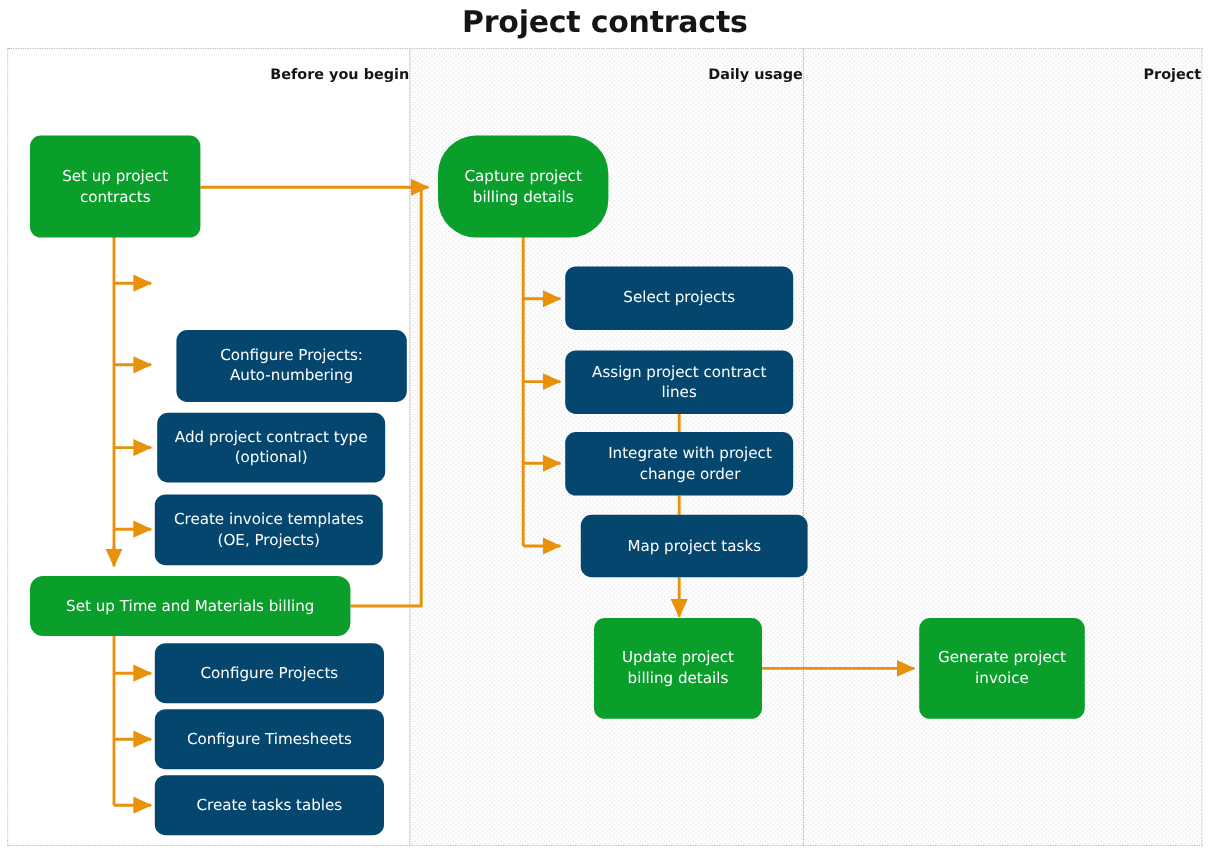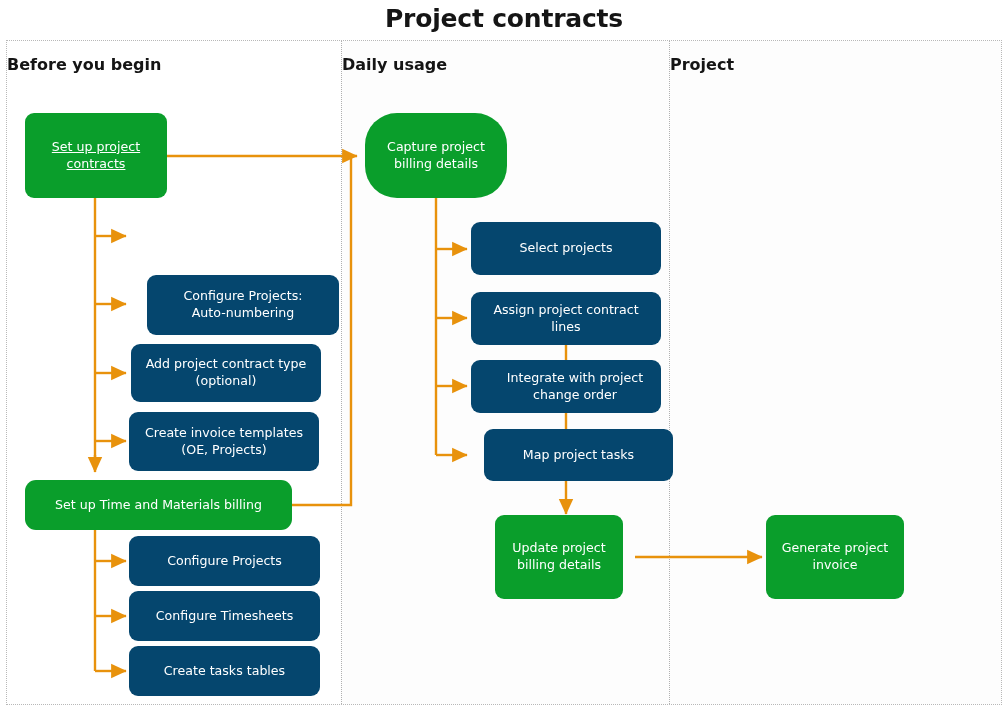--- a/index.html
+++ b/index.html
@@ -60,22 +60,22 @@
       radial-gradient(#d8d8d8 0.6px, transparent 0.7px),
       radial-gradient(#d8d8d8 0.6px, transparent 0.7px);
     background-size: 4px 4px, 4px 4px;
     background-position: 0 0, 2px 2px;
   }
   .lane-title {
     position: absolute;
     top: 14px;
     left: 0;
     right: 0;
-    text-align: left;
-    font-size: 16px;
+    text-align: right;
+    font-size: 12px;
     font-weight: bold;
     color: #151515;
   }
 
   
   #wires {
     position: absolute;
     left: 0;
     top: 0;
     width: 1008px;
@@ -153,21 +153,21 @@
       <path d="M436,455 L467,455" marker-end="url(#ah)"></path>
 
       <path d="M566,345 L566,360"></path>
       <path d="M566,413 L566,429"></path>
       <path d="M566,481 L566,514" marker-end="url(#ah)"></path>
 
       <path d="M635,557 L762,557" marker-end="url(#ah)"></path>
     </g>
   </svg>
 
-  <div class="node node-green" style="left:25px;  top:113px; width:142px; height:85px;text-decoration:underline;">Set up project
+  <div class="node node-green" style="left:25px;  top:113px; width:142px; height:85px;">Set up project
 contracts</div>
 
 
   <div class="node node-navy" style="left:147px; top:275px; width:192px; height:60px;">Configure Projects:
 Auto-numbering</div>
 
   <div class="node node-navy" style="left:131px; top:344px; width:190px; height:58px;">Add project contract type
 (optional)</div>
 
   <div class="node node-navy" style="left:129px; top:412px; width:190px; height:59px;">Create invoice templates
@@ -187,19 +187,19 @@
   <div class="node node-navy" style="left:471px; top:222px; width:190px; height:53px;">Select projects</div>
 
   <div class="node node-navy" style="left:471px; top:292px; width:190px; height:53px;">Assign project contract
 lines</div>
 
   <div class="node node-navy" style="left:471px; top:360px; width:190px; height:53px;padding-left:26px;">Integrate with project
 change order</div>
 
   <div class="node node-navy" style="left:484px; top:429px; width:189px; height:52px;">Map project tasks</div>
 
-  <div class="node node-green" style="left:495px; top:515px; width:128px; height:84px;">Update project
+  <div class="node node-green" style="left:495px; top:515px; width:140px; height:84px;">Update project
 billing details</div>
 
   <div class="node node-green" style="left:766px; top:515px; width:138px; height:84px;">Generate project
 invoice</div>
 
 </div>
 
 </body></html>

